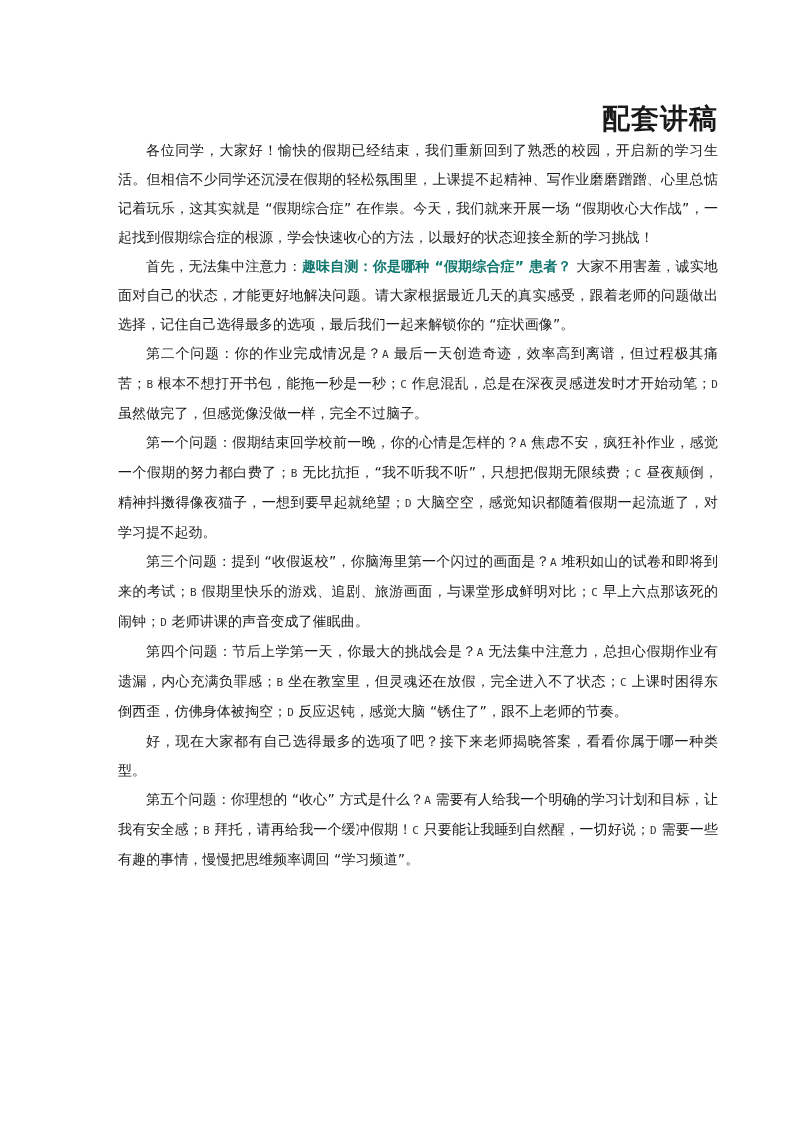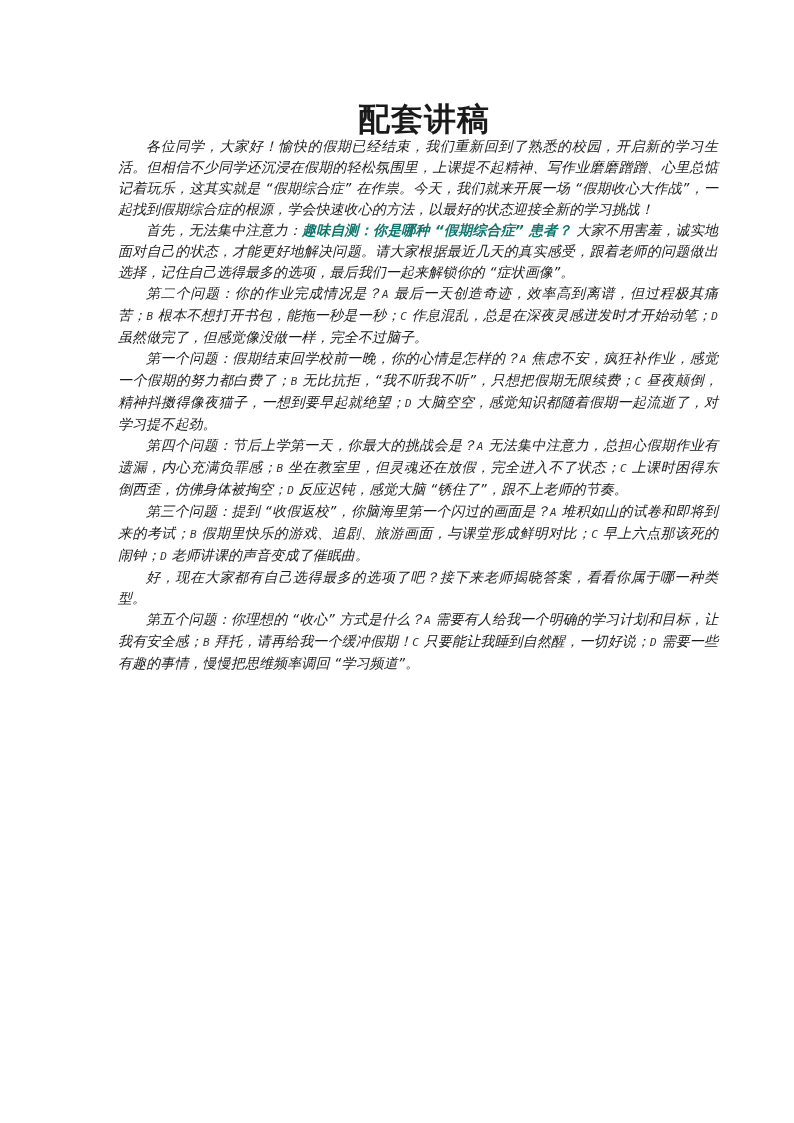--- a/index.html
+++ b/index.html
@@ -1,22 +1,22 @@
 <!DOCTYPE html>
 <html><head>
 <meta charset="utf-8">
 <style>
   html, body { margin: 0; padding: 0; background: #ffffff; }
   body { width: 794px; height: 1123px; position: relative; overflow: hidden;
          font-family: "DejaVu Sans", "Liberation Sans", sans-serif; color: #1a1a1a; }
   .page { position: absolute; left: 118px; top: 104px; width: 600px; }
-  .title { text-align: center; font-size: 32px; font-weight: bold; line-height: 30px;
+  .title { text-align: right; font-size: 28px; font-weight: bold; line-height: 30px;
            margin: 0 0 2px 0; padding-left: 12px; letter-spacing: 1px; }
-  .para { font-size: 14px; line-height: 21px; margin: 0; text-indent: 28px;
-          text-align: justify; letter-spacing: 0.1px; font-style: italic; }
+  .para { font-size: 14px; line-height: 29px; margin: 0; text-indent: 28px;
+          text-align: justify; letter-spacing: 0.1px; }
   .para .hl { font-weight: bold; color: #0f766e; }
   .para .opt { font-family: "DejaVu Sans Mono", "Liberation Mono", monospace; font-size: 11px; color: #333; }
 </style>
 </head>
 <body>
 
 <div class="page">
   <h1 class="title">配套讲稿</h1>
 
   <p class="para">各位同学，大家好！愉快的假期已经结束，我们重新回到了熟悉的校园，开启新的学习生活。但相信不少同学还沉浸在假期的轻松氛围里，上课提不起精神、写作业磨磨蹭蹭、心里总惦记着玩乐，这其实就是 “假期综合症” 在作祟。今天，我们就来开展一场 “假期收心大作战”，一起找到假期综合症的根源，学会快速收心的方法，以最好的状态迎接全新的学习挑战！</p>
@@ -27,25 +27,25 @@
 
   <p class="para">
     <span>第二个问题：你的作业完成情况是？</span><span class="opt">A</span><span> 最后一天创造奇迹，效率高到离谱，但过程极其痛苦；</span><span class="opt">B</span><span> 根本不想打开书包，能拖一秒是一秒；</span><span class="opt">C</span><span> 作息混乱，总是在深夜灵感迸发时才开始动笔；</span><span class="opt">D</span><span> 虽然做完了，但感觉像没做一样，完全不过脑子。</span>
   </p>
 
   <p class="para">
     <span>第一个问题：假期结束回学校前一晚，你的心情是怎样的？</span><span class="opt">A</span><span> 焦虑不安，疯狂补作业，感觉一个假期的努力都白费了；</span><span class="opt">B</span><span> 无比抗拒，“我不听我不听”，只想把假期无限续费；</span><span class="opt">C</span><span> 昼夜颠倒，精神抖擞得像夜猫子，一想到要早起就绝望；</span><span class="opt">D</span><span> 大脑空空，感觉知识都随着假期一起流逝了，对学习提不起劲。</span>
   </p>
 
   <p class="para">
-    <span>第四个问题：节后上学第一天，你最大的挑战会是？</span><span class="opt">A</span><span> 无法集中注意力，总担心假期作业有遗漏，内心充满负罪感；</span><span class="opt">B</span><span> 坐在教室里，但灵魂还在放假，完全进入不了状态；</span><span class="opt">C</span><span> 上课时困得东倒西歪，仿佛身体被掏空；</span><span class="opt">D</span><span> 反应迟钝，感觉大脑 “锈住了”，跟不上老师的节奏。</span>
+    <span>第三个问题：提到 “收假返校”，你脑海里第一个闪过的画面是？</span><span class="opt">A</span><span> 堆积如山的试卷和即将到来的考试；</span><span class="opt">B</span><span> 假期里快乐的游戏、追剧、旅游画面，与课堂形成鲜明对比；</span><span class="opt">C</span><span> 早上六点那该死的闹钟；</span><span class="opt">D</span><span> 老师讲课的声音变成了催眠曲。</span>
   </p>
 
   <p class="para">
-    <span>第三个问题：提到 “收假返校”，你脑海里第一个闪过的画面是？</span><span class="opt">A</span><span> 堆积如山的试卷和即将到来的考试；</span><span class="opt">B</span><span> 假期里快乐的游戏、追剧、旅游画面，与课堂形成鲜明对比；</span><span class="opt">C</span><span> 早上六点那该死的闹钟；</span><span class="opt">D</span><span> 老师讲课的声音变成了催眠曲。</span>
+    <span>第四个问题：节后上学第一天，你最大的挑战会是？</span><span class="opt">A</span><span> 无法集中注意力，总担心假期作业有遗漏，内心充满负罪感；</span><span class="opt">B</span><span> 坐在教室里，但灵魂还在放假，完全进入不了状态；</span><span class="opt">C</span><span> 上课时困得东倒西歪，仿佛身体被掏空；</span><span class="opt">D</span><span> 反应迟钝，感觉大脑 “锈住了”，跟不上老师的节奏。</span>
   </p>
 
   <p class="para">好，现在大家都有自己选得最多的选项了吧？接下来老师揭晓答案，看看你属于哪一种类型。</p>
 
   <p class="para">
     <span>第五个问题：你理想的 “收心” 方式是什么？</span><span class="opt">A</span><span> 需要有人给我一个明确的学习计划和目标，让我有安全感；</span><span class="opt">B</span><span> 拜托，请再给我一个缓冲假期！</span><span class="opt">C</span><span> 只要能让我睡到自然醒，一切好说；</span><span class="opt">D</span><span> 需要一些有趣的事情，慢慢把思维频率调回 “学习频道”。</span>
   </p>
 </div>
 
 </body></html>

